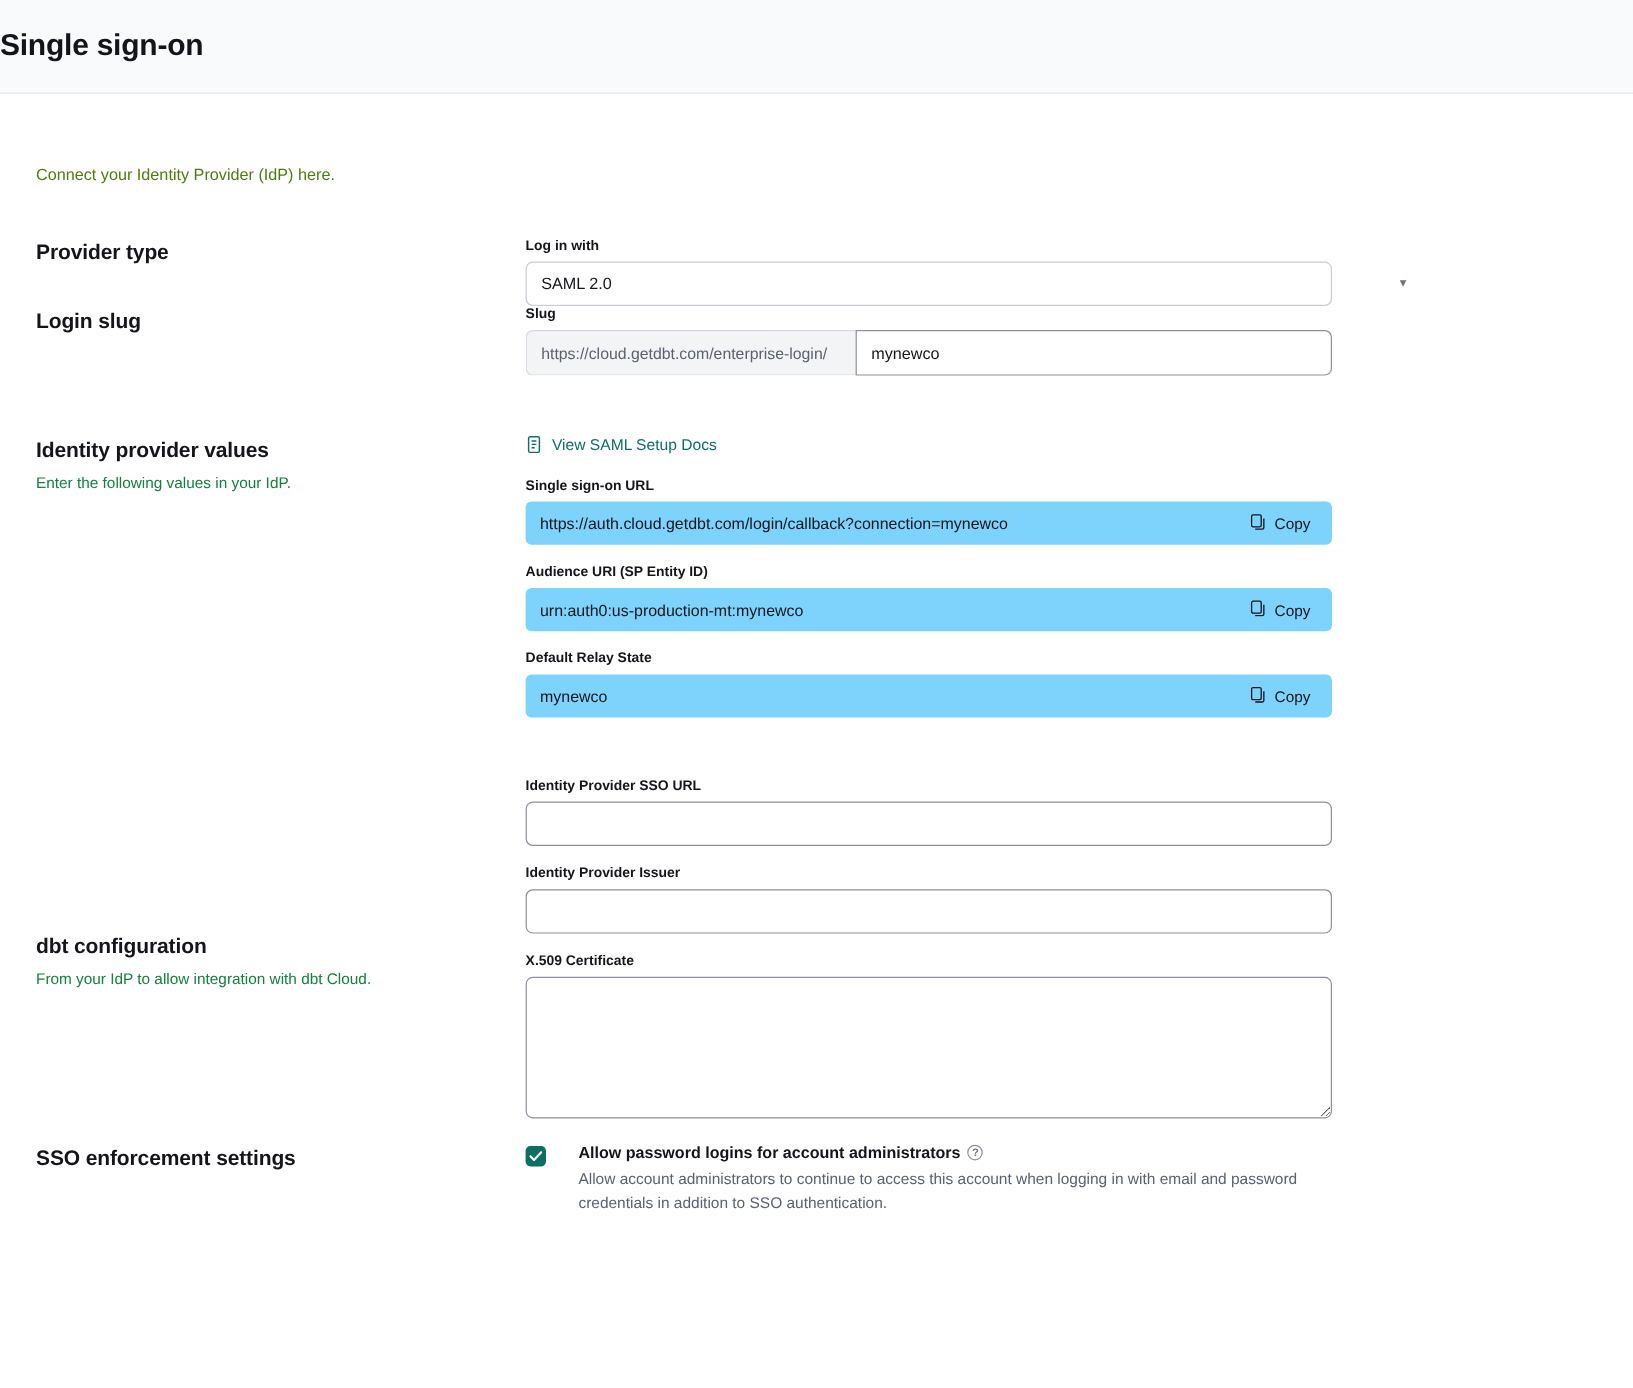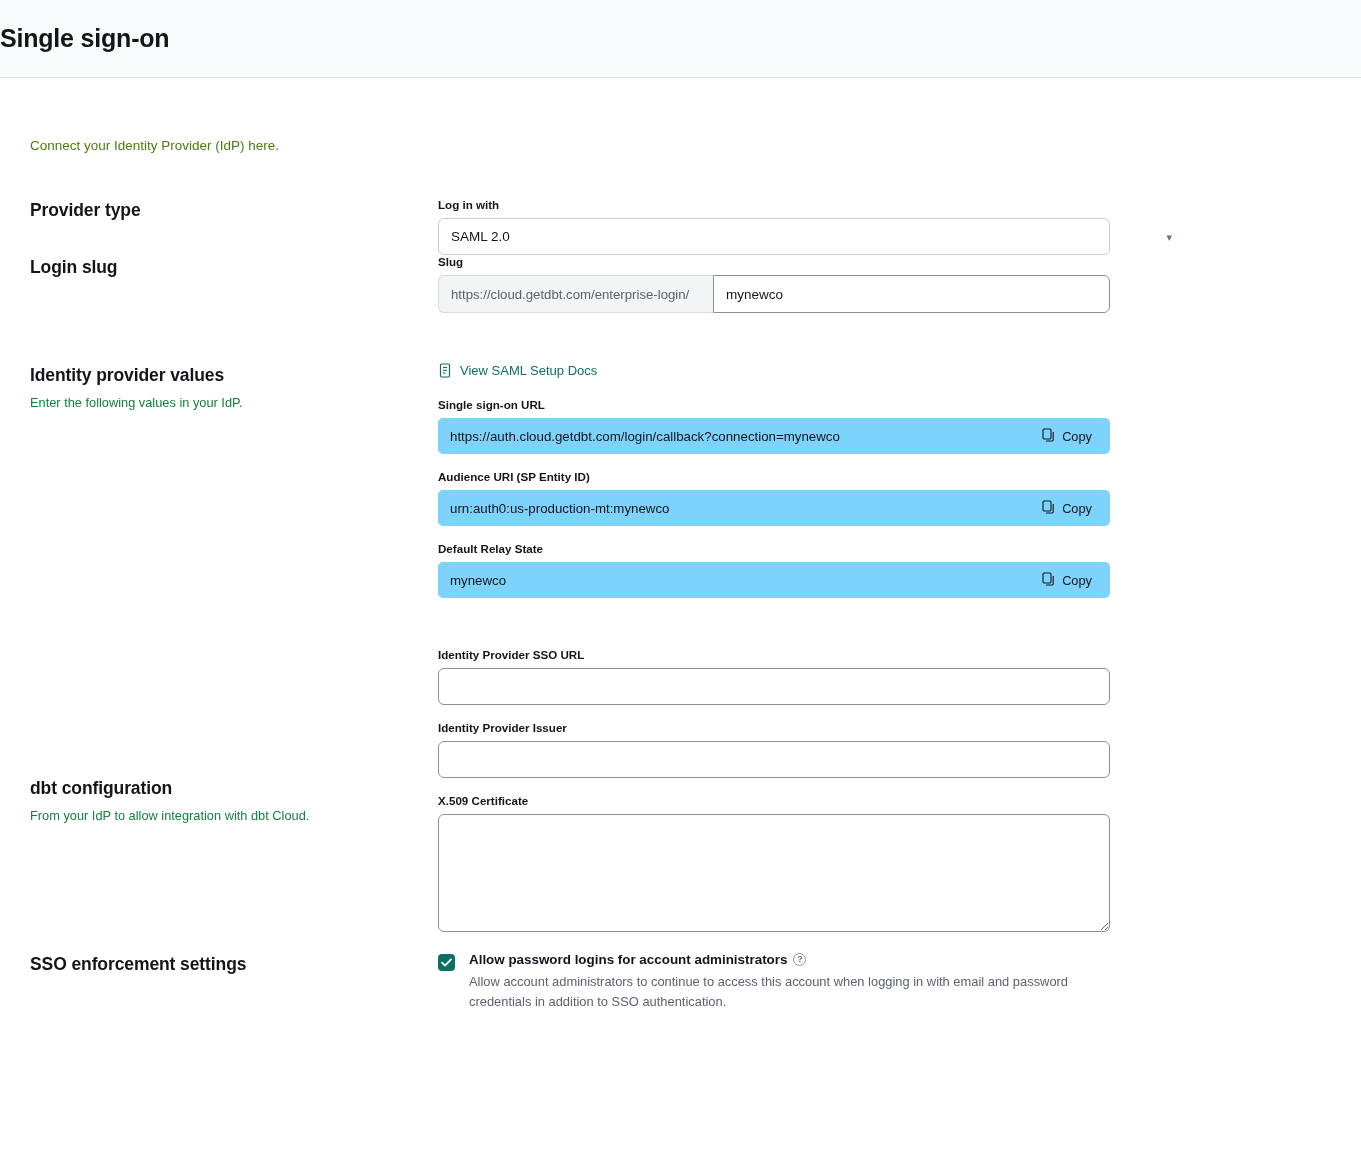--- a/index.html
+++ b/index.html
@@ -193,21 +193,21 @@
     font-size: 13.5px;
     font-family: "Liberation Sans", sans-serif;
     color: #14151a;
     outline: none;
     resize: vertical;
   }
 
   .checkbox-row {
     display: flex;
     align-items: flex-start;
-    gap: 14px;
+    gap: 27px;
   }
   .checkbox {
     width: 17px;
     height: 17px;
     border-radius: 4px;
     background: #0f6e63;
     display: flex;
     align-items: center;
     justify-content: center;
     flex: 0 0 17px;

